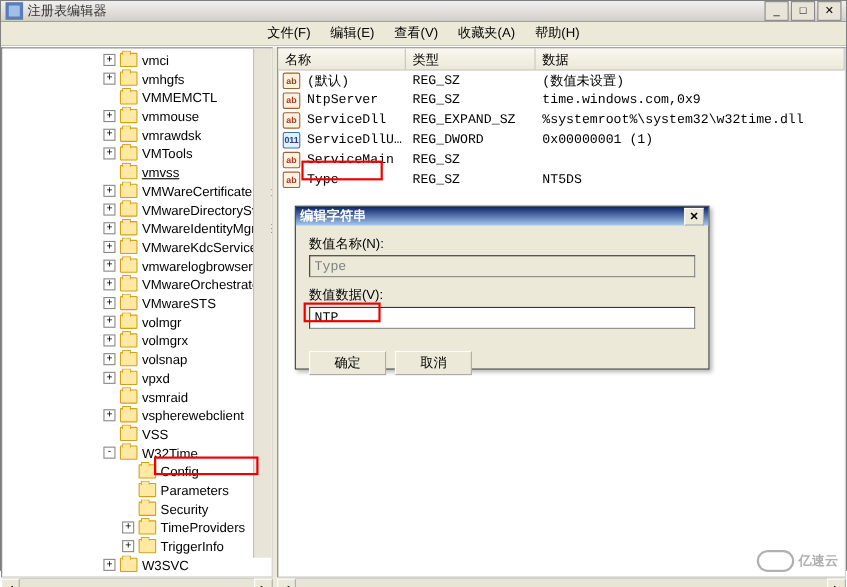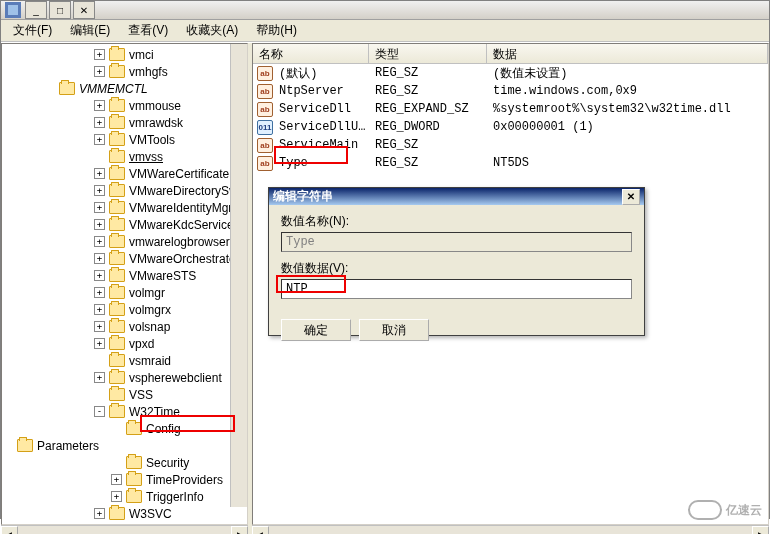--- a/index.html
+++ b/index.html
@@ -4,21 +4,21 @@
   <style>
     * { box-sizing: border-box; margin: 0; padding: 0; font-family: "Microsoft YaHei", SimSun, Arial, sans-serif; font-size: 12px; }
     body { width: 770px; height: 534px; background: #fff; overflow: hidden; position: relative; }
     .window { width: 770px; height: 519px; border: 1px solid #808080; background: #ece9d8; position: relative; display: flex; flex-direction: column; }
     .titlebar { height: 22px; background: linear-gradient(#f0f0f0,#d4d0c8); display: flex; align-items: center; padding: 0 4px; border-bottom: 1px solid #a0a0a0; }
     .title-icon { width: 16px; height: 16px; background: #5a7cb8; margin-right: 4px; position: relative; }
     .title-icon::before { content:""; position:absolute; inset:3px; background:#9fc1e8; }
     .title-text { flex: 1; color: #333; }
     .winbtns { display:flex; gap:2px; }
     .winbtn { width: 22px; height: 18px; border: 1px solid #888; background: #e8e4d8; display:flex; align-items:center; justify-content:center; font-size:10px; cursor:pointer; }
-    .menubar { height: 22px; background:#ece9d8; display:flex; align-items:center; padding: 0 4px; gap:2px; border-bottom:1px solid #c0c0c0; }
+    .menubar { height: 22px; background:#ece9d8; display:flex; align-items:center; padding: 0 4px; gap:2px; border-bottom:1px solid #c0c0c0;justify-content:center; }
     .menu-item { padding: 2px 8px; cursor:pointer; }
     .content { flex:1; display:flex; background:#fff; border-top:1px solid #fff; }
     .left-pane { width: 247px; border:1px inset #d4d0c8; background:#fff; overflow:hidden; position:relative; }
     .tree { padding: 2px 0; font-family: "宋体", monospace; font-size:12px; color:#000; }
     .tree-row { height:17px; display:flex; align-items:center; white-space:nowrap; position:relative; }
     .plusminus { width:11px; height:11px; border:1px solid #888; background:#fff; display:inline-flex; align-items:center; justify-content:center; font-size:9px; line-height:1; margin-right:4px; flex-shrink:0; cursor:pointer; font-family:monospace; }
     .plusminus.none { border:none; background:none; }
     .folder { width:16px; height:13px; background:#ffe9a3; border:1px solid #d4a017; border-radius:1px; margin-right:4px; flex-shrink:0; position:relative; }
     .folder::before { content:""; position:absolute; top:-3px; left:1px; width:6px; height:3px; background:#ffe9a3; border:1px solid #d4a017; border-bottom:none; border-radius:1px 1px 0 0; }
     .tree-label { white-space:nowrap; }
@@ -54,20 +54,21 @@
     .highlight-box-type { position:absolute; border:2px solid #e00; left:274px; top:146px; width:74px; height:18px; pointer-events:none; }
     .highlight-box-ntp { position:absolute; border:2px solid #e00; left:276px; top:275px; width:70px; height:18px; pointer-events:none; z-index:10; }
     .highlight-box-param { position:absolute; border:2px solid #e00; left:140px; top:415px; width:95px; height:17px; pointer-events:none; }
   </style>
 </head>
 <body>
 
 <div class="window">
   <div class="titlebar">
     <div class="title-icon"></div>
+    <div class="title-text">注册表编辑器</div>
     <div class="winbtns">
       <div class="winbtn">_</div>
       <div class="winbtn">□</div>
       <div class="winbtn">✕</div>
     </div>
   </div>
   <div class="menubar">
     <div class="menu-item">文件(F)</div>
     <div class="menu-item">编辑(E)</div>
     <div class="menu-item">查看(V)</div>
@@ -80,21 +81,21 @@
           <div class="tree-row" style="padding-left: 92px;">
             <span class="plusminus">+</span>
             <span class="folder"></span>
             <span class="tree-label">vmci</span>
           </div>
           <div class="tree-row" style="padding-left: 92px;">
             <span class="plusminus">+</span>
             <span class="folder"></span>
             <span class="tree-label">vmhgfs</span>
           </div>
-          <div class="tree-row" style="padding-left: 42px; font-style: italic;">
+          <div class="tree-row" style="padding-left: 92px;">
             <span class="plusminus none"></span>
             <span class="folder"></span>
             <span class="tree-label">VMMEMCTL</span>
           </div>
           <div class="tree-row" style="padding-left: 92px;">
             <span class="plusminus">+</span>
             <span class="folder"></span>
             <span class="tree-label">vmmouse</span>
           </div>
           <div class="tree-row" style="padding-left: 92px;">
@@ -185,21 +186,21 @@
           <div class="tree-row" style="padding-left: 92px;">
             <span class="plusminus">-</span>
             <span class="folder"></span>
             <span class="tree-label">W32Time</span>
           </div>
           <div class="tree-row" style="padding-left: 109px;">
             <span class="plusminus none"></span>
             <span class="folder"></span>
             <span class="tree-label">Config</span>
           </div>
-          <div class="tree-row" style="">
+          <div class="tree-row" style="padding-left: 109px;">
             <span class="plusminus none"></span>
             <span class="folder"></span>
             <span class="tree-label">Parameters</span>
           </div>
           <div class="tree-row" style="padding-left: 109px;">
             <span class="plusminus none"></span>
             <span class="folder"></span>
             <span class="tree-label">Security</span>
           </div>
           <div class="tree-row" style="padding-left: 109px;">

